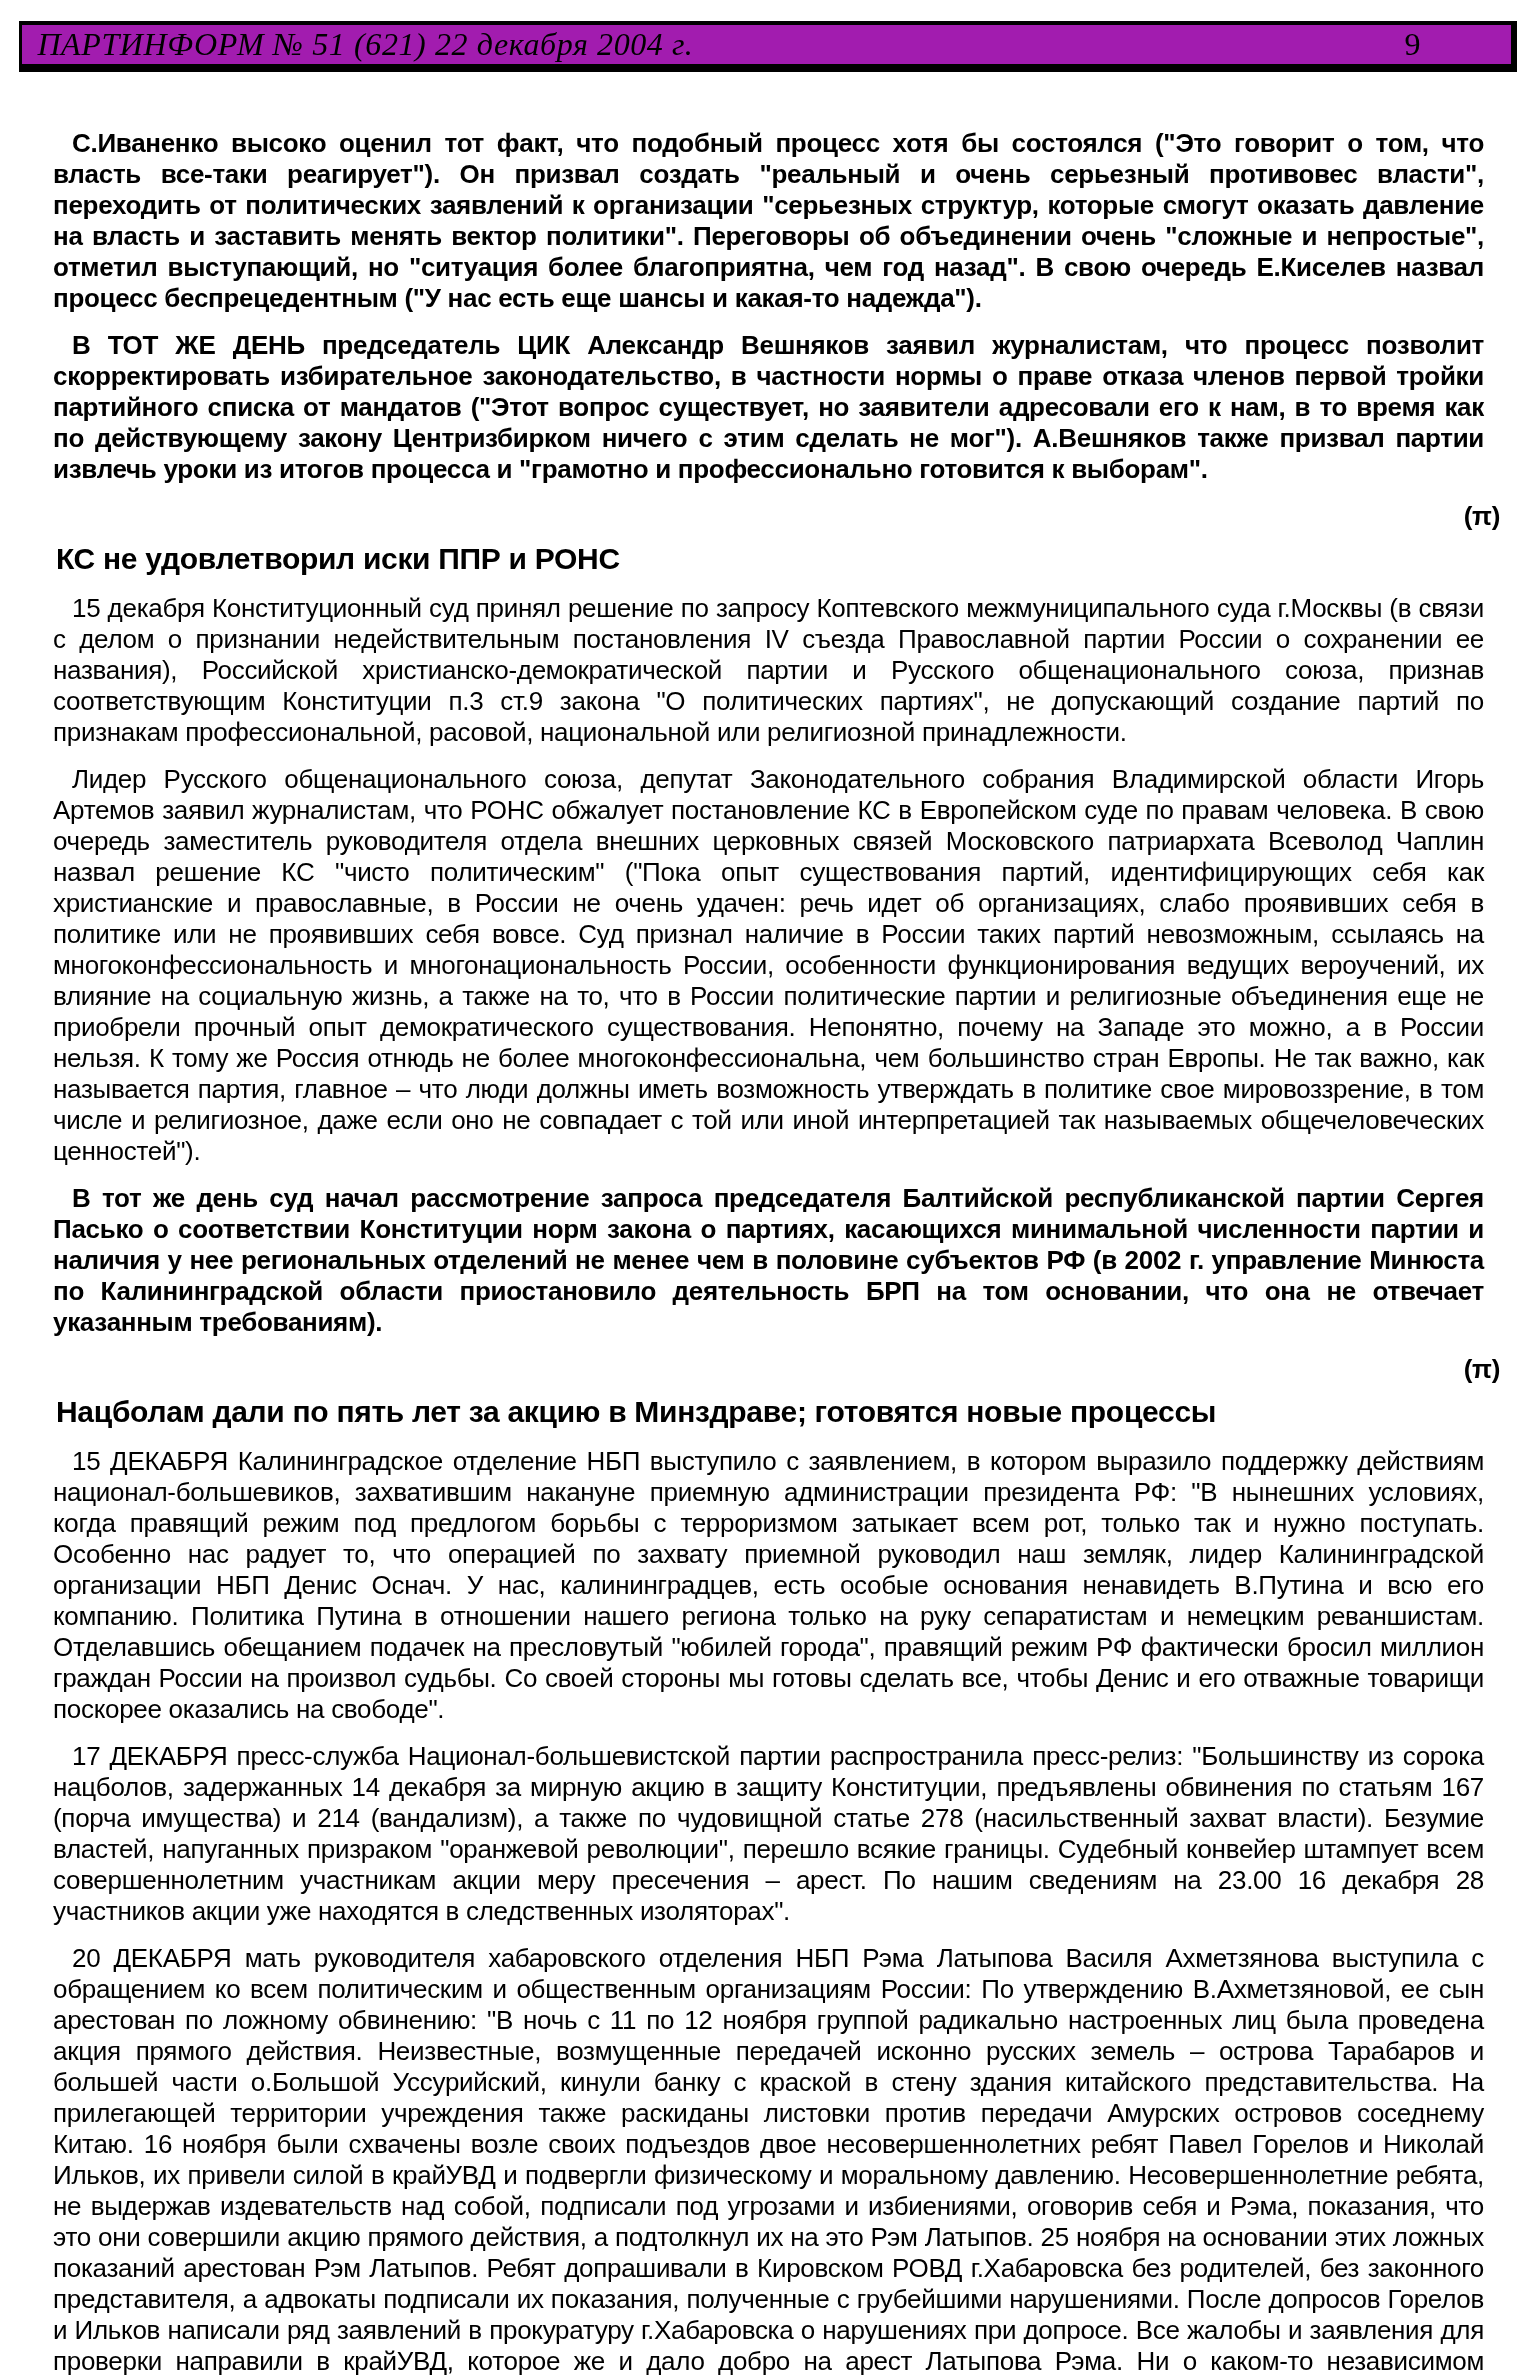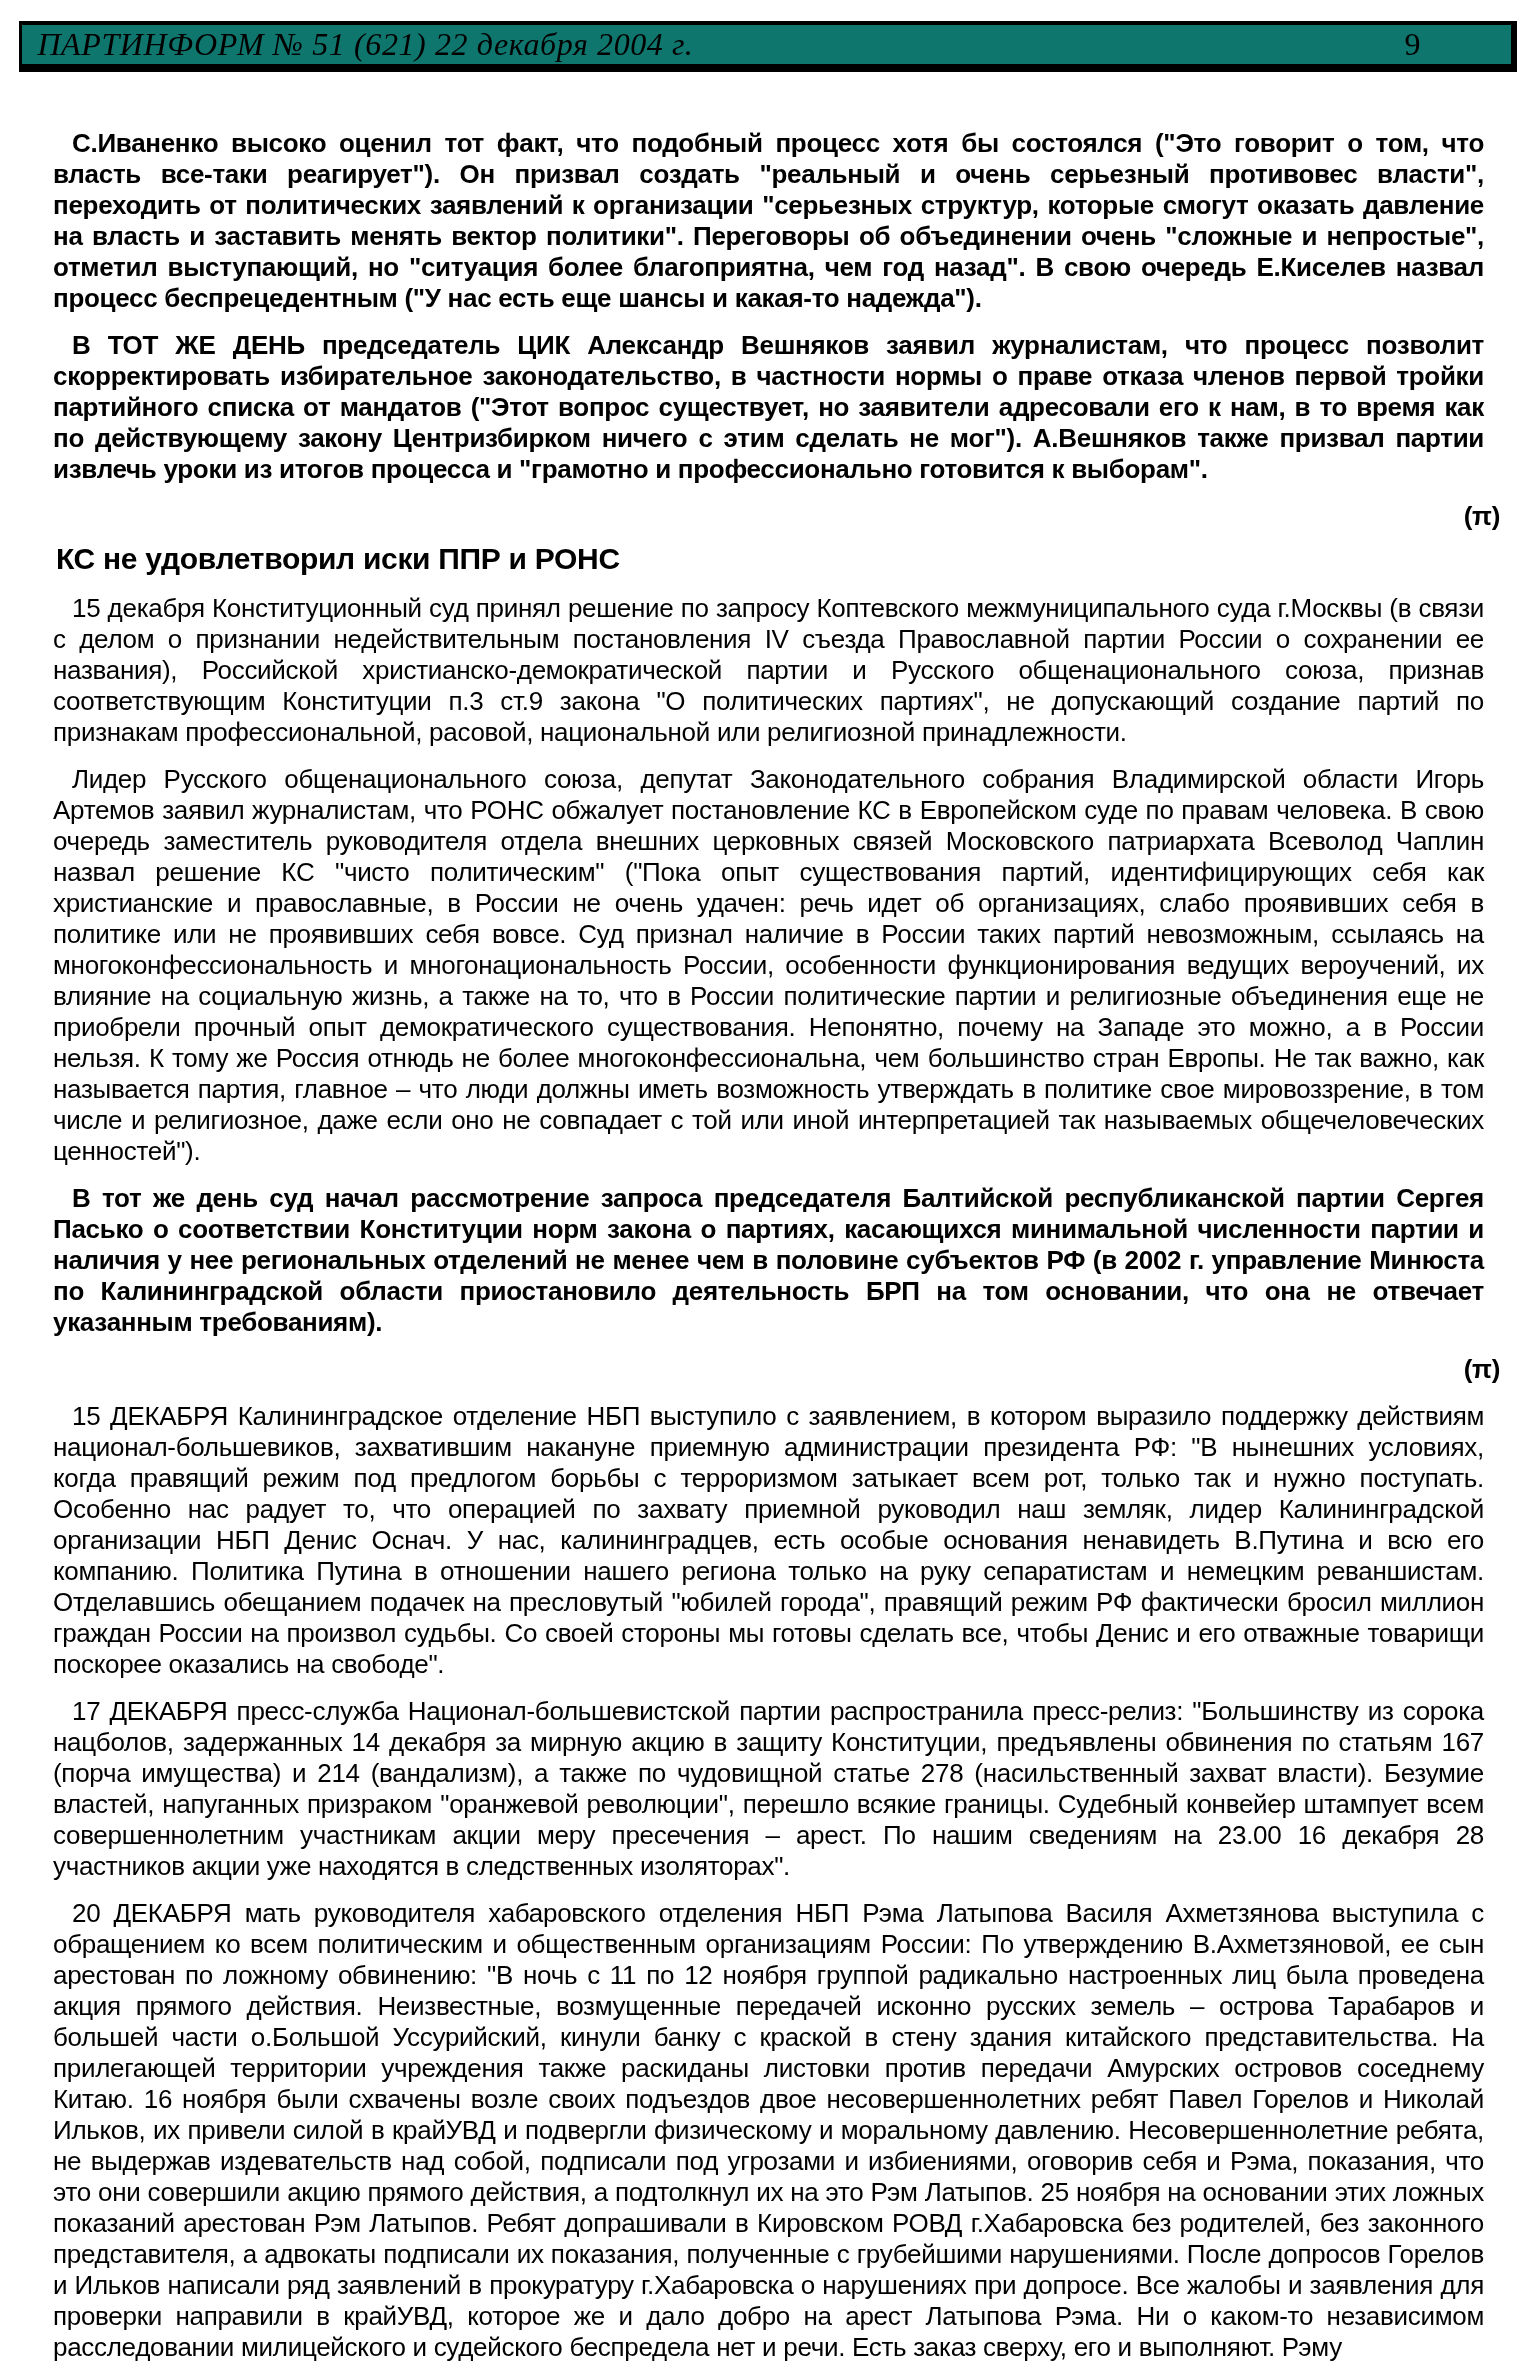--- a/index.html
+++ b/index.html
@@ -16,21 +16,21 @@
 
   
   .header-box {
     margin: 21px 20.5px 0 19px;
     height: 51px;
     border-style: solid;
     border-color: #000;
     border-width: 4.5px 6.4px 8.3px 3.2px; 
     display: flex;
     align-items: center;
-    background: #0f766e;
+    background: #a21caf;
   }
   .masthead {
     font-family: "Liberation Serif", "DejaVu Serif", serif;
     font-style: italic;
     font-size: 32px;
     padding-left: 15.4px;
     white-space: nowrap;
     letter-spacing: 0.6px;
   }
   .pageno {
@@ -90,19 +90,20 @@
 
   <section>
     <h2 class="article-heading">КС не удовлетворил иски ППР и РОНС</h2>
     <p>15 декабря Конституционный суд принял решение по запросу Коптевского межмуниципального суда г.Москвы (в связи с делом о признании недействительным постановления IV съезда Православной партии России о сохранении ее названия), Российской христианско-демократической партии и Русского общенационального союза, признав соответствующим Конституции п.3 ст.9 закона "О политических партиях", не допускающий создание партий по признакам профессиональной, расовой, национальной или религиозной принадлежности.</p>
     <p>Лидер Русского общенационального союза, депутат Законодательного собрания Владимирской области Игорь Артемов заявил журналистам, что РОНС обжалует постановление КС в Европейском суде по правам человека. В свою очередь заместитель руководителя отдела внешних церковных связей Московского патриархата Всеволод Чаплин назвал решение КС "чисто политическим" ("Пока опыт существования партий, идентифицирующих себя как христианские и православные, в России не очень удачен: речь идет об организациях, слабо проявивших себя в политике или не проявивших себя вовсе. Суд признал наличие в России таких партий невозможным, ссылаясь на многоконфессиональность и многонациональность России, особенности функционирования ведущих вероучений, их влияние на социальную жизнь, а также на то, что в России политические партии и религиозные объединения еще не приобрели прочный опыт демократического существования. Непонятно, почему на Западе это можно, а в России нельзя. К тому же Россия отнюдь не более многоконфессиональна, чем большинство стран Европы. Не так важно, как называется партия, главное – что люди должны иметь возможность утверждать в политике свое мировоззрение, в том числе и религиозное, даже если оно не совпадает с той или иной интерпретацией так называемых общечеловеческих ценностей").</p>
     <p class="bold">В тот же день суд начал рассмотрение запроса председателя Балтийской республиканской партии Сергея Пасько о соответствии Конституции норм закона о партиях, касающихся минимальной численности партии и наличия у нее региональных отделений не менее чем в половине субъектов РФ (в 2002 г. управление Минюста по Калининградской области приостановило деятельность БРП на том основании, что она не отвечает указанным требованиям).</p>
     <div class="pi-marker">(π)</div>
   </section>
 
   <section>
+    <h2 class="article-heading">Нацболам дали по пять лет за акцию в Минздраве; готовятся новые процессы</h2>
     <p>15 ДЕКАБРЯ Калининградское отделение НБП выступило с заявлением, в котором выразило поддержку действиям национал-большевиков, захватившим накануне приемную администрации президента РФ: "В нынешних условиях, когда правящий режим под предлогом борьбы с терроризмом затыкает всем рот, только так и нужно поступать. Особенно нас радует то, что операцией по захвату приемной руководил наш земляк, лидер Калининградской организации НБП Денис Оснач. У нас, калининградцев, есть особые основания ненавидеть В.Путина и всю его компанию. Политика Путина в отношении нашего региона только на руку сепаратистам и немецким реваншистам. Отделавшись обещанием подачек на пресловутый "юбилей города", правящий режим РФ фактически бросил миллион граждан России на произвол судьбы. Со своей стороны мы готовы сделать все, чтобы Денис и его отважные товарищи поскорее оказались на свободе".</p>
     <p>17 ДЕКАБРЯ пресс-служба Национал-большевистской партии распространила пресс-релиз: "Большинству из сорока нацболов, задержанных 14 декабря за мирную акцию в защиту Конституции, предъявлены обвинения по статьям 167 (порча имущества) и 214 (вандализм), а также по чудовищной статье 278 (насильственный захват власти). Безумие властей, напуганных призраком "оранжевой революции", перешло всякие границы. Судебный конвейер штампует всем совершеннолетним участникам акции меру пресечения – арест. По нашим сведениям на 23.00 16 декабря 28 участников акции уже находятся в следственных изоляторах".</p>
     <p>20 ДЕКАБРЯ мать руководителя хабаровского отделения НБП Рэма Латыпова Василя Ахметзянова выступила с обращением ко всем политическим и общественным организациям России: По утверждению В.Ахметзяновой, ее сын арестован по ложному обвинению: "В ночь с 11 по 12 ноября группой радикально настроенных лиц была проведена акция прямого действия. Неизвестные, возмущенные передачей исконно русских земель – острова Тарабаров и большей части о.Большой Уссурийский, кинули банку с краской в стену здания китайского представительства. На прилегающей территории учреждения также раскиданы листовки против передачи Амурских островов соседнему Китаю. 16 ноября были схвачены возле своих подъездов двое несовершеннолетних ребят Павел Горелов и Николай Ильков, их привели силой в крайУВД и подвергли физическому и моральному давлению. Несовершеннолетние ребята, не выдержав издевательств над собой, подписали под угрозами и избиениями, оговорив себя и Рэма, показания, что это они совершили акцию прямого действия, а подтолкнул их на это Рэм Латыпов. 25 ноября на основании этих ложных показаний арестован Рэм Латыпов. Ребят допрашивали в Кировском РОВД г.Хабаровска без родителей, без законного представителя, а адвокаты подписали их показания, полученные с грубейшими нарушениями. После допросов Горелов и Ильков написали ряд заявлений в прокуратуру г.Хабаровска о нарушениях при допросе. Все жалобы и заявления для проверки направили в крайУВД, которое же и дало добро на арест Латыпова Рэма. Ни о каком-то независимом расследовании милицейского и судейского беспредела нет и речи. Есть заказ сверху, его и выполняют. Рэму</p>
   </section>
 
 </div>
 
 
 </body></html>

